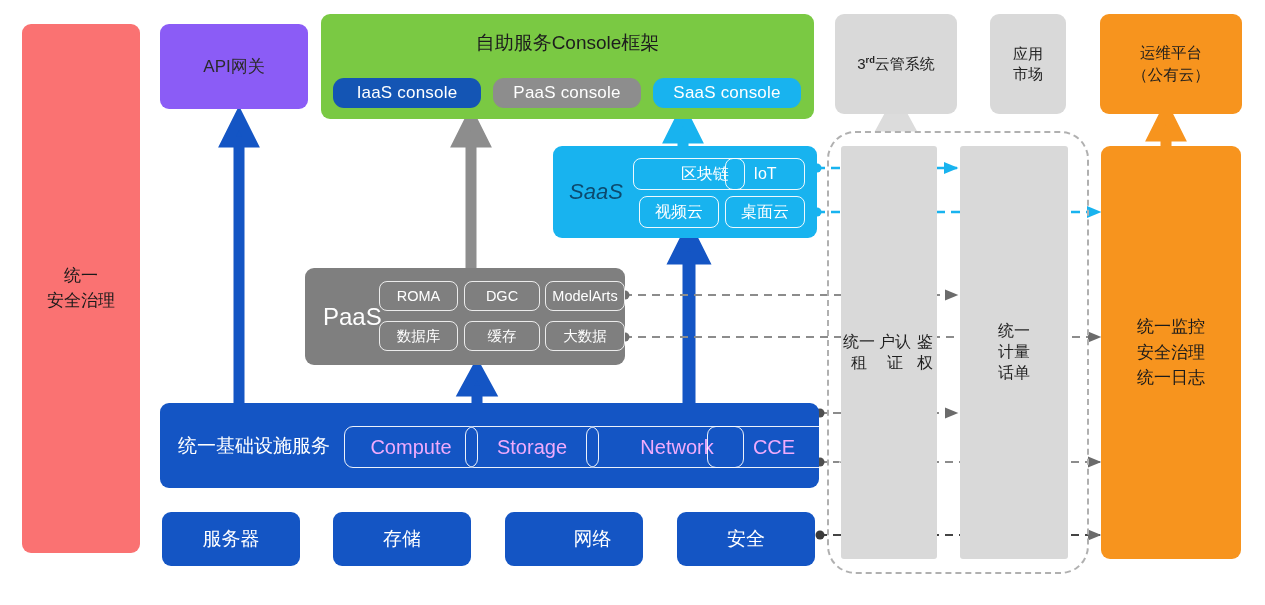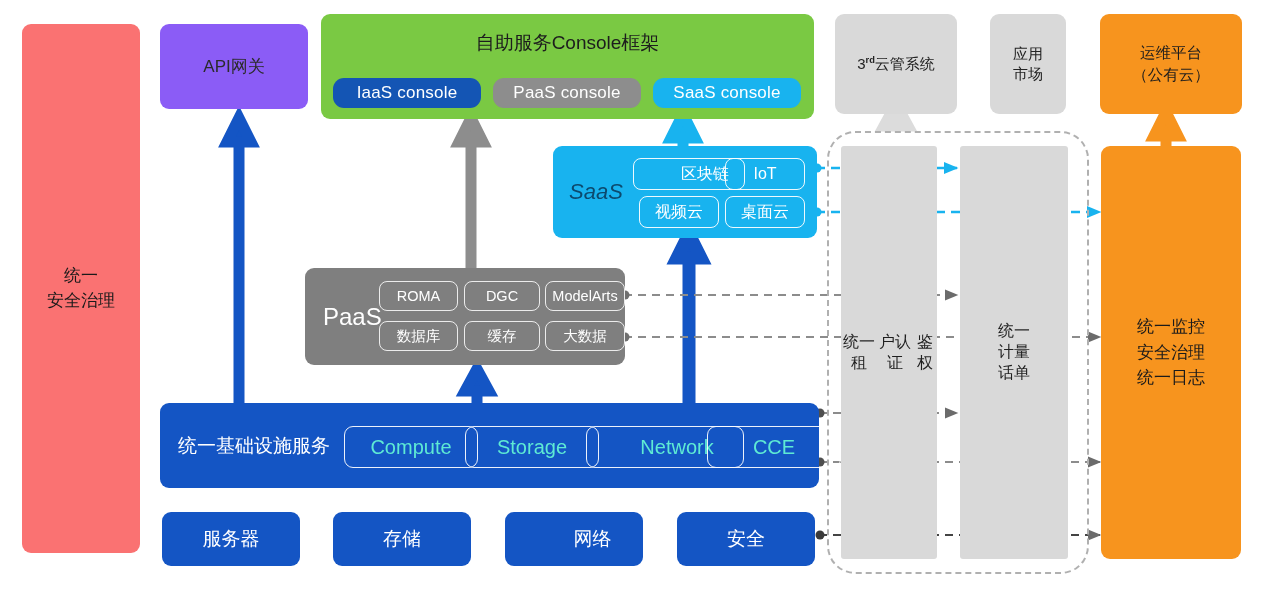--- a/index.html
+++ b/index.html
@@ -75,21 +75,21 @@
   }
 
   
   .infra-bar{background:#1455c4;border-radius:9px;}
   .infra-label{
     position:absolute;color:#ffffff;font-size:19px;
     left:18px;top:50%;transform:translateY(-50%);
   }
   .infra-chip{
     position:absolute;border:1.6px solid rgba(255,255,255,.92);
-    border-radius:9px;color:#5eead4;font-size:20px;
+    border-radius:9px;color:#f0abfc;font-size:20px;
     display:flex;align-items:center;justify-content:center;
   }
   
   .bottom-box{background:#1455c4;color:#ffffff;font-size:19px;border-radius:9px;}
 
   
   .mid-col{background:#d9d9d9;color:#1f1f1f;font-size:16px;line-height:1.3;border-radius:3px;}
   .dash-container{
     position:absolute;border:2.5px dashed #b0b0b0;border-radius:28px;
     box-sizing:border-box;

